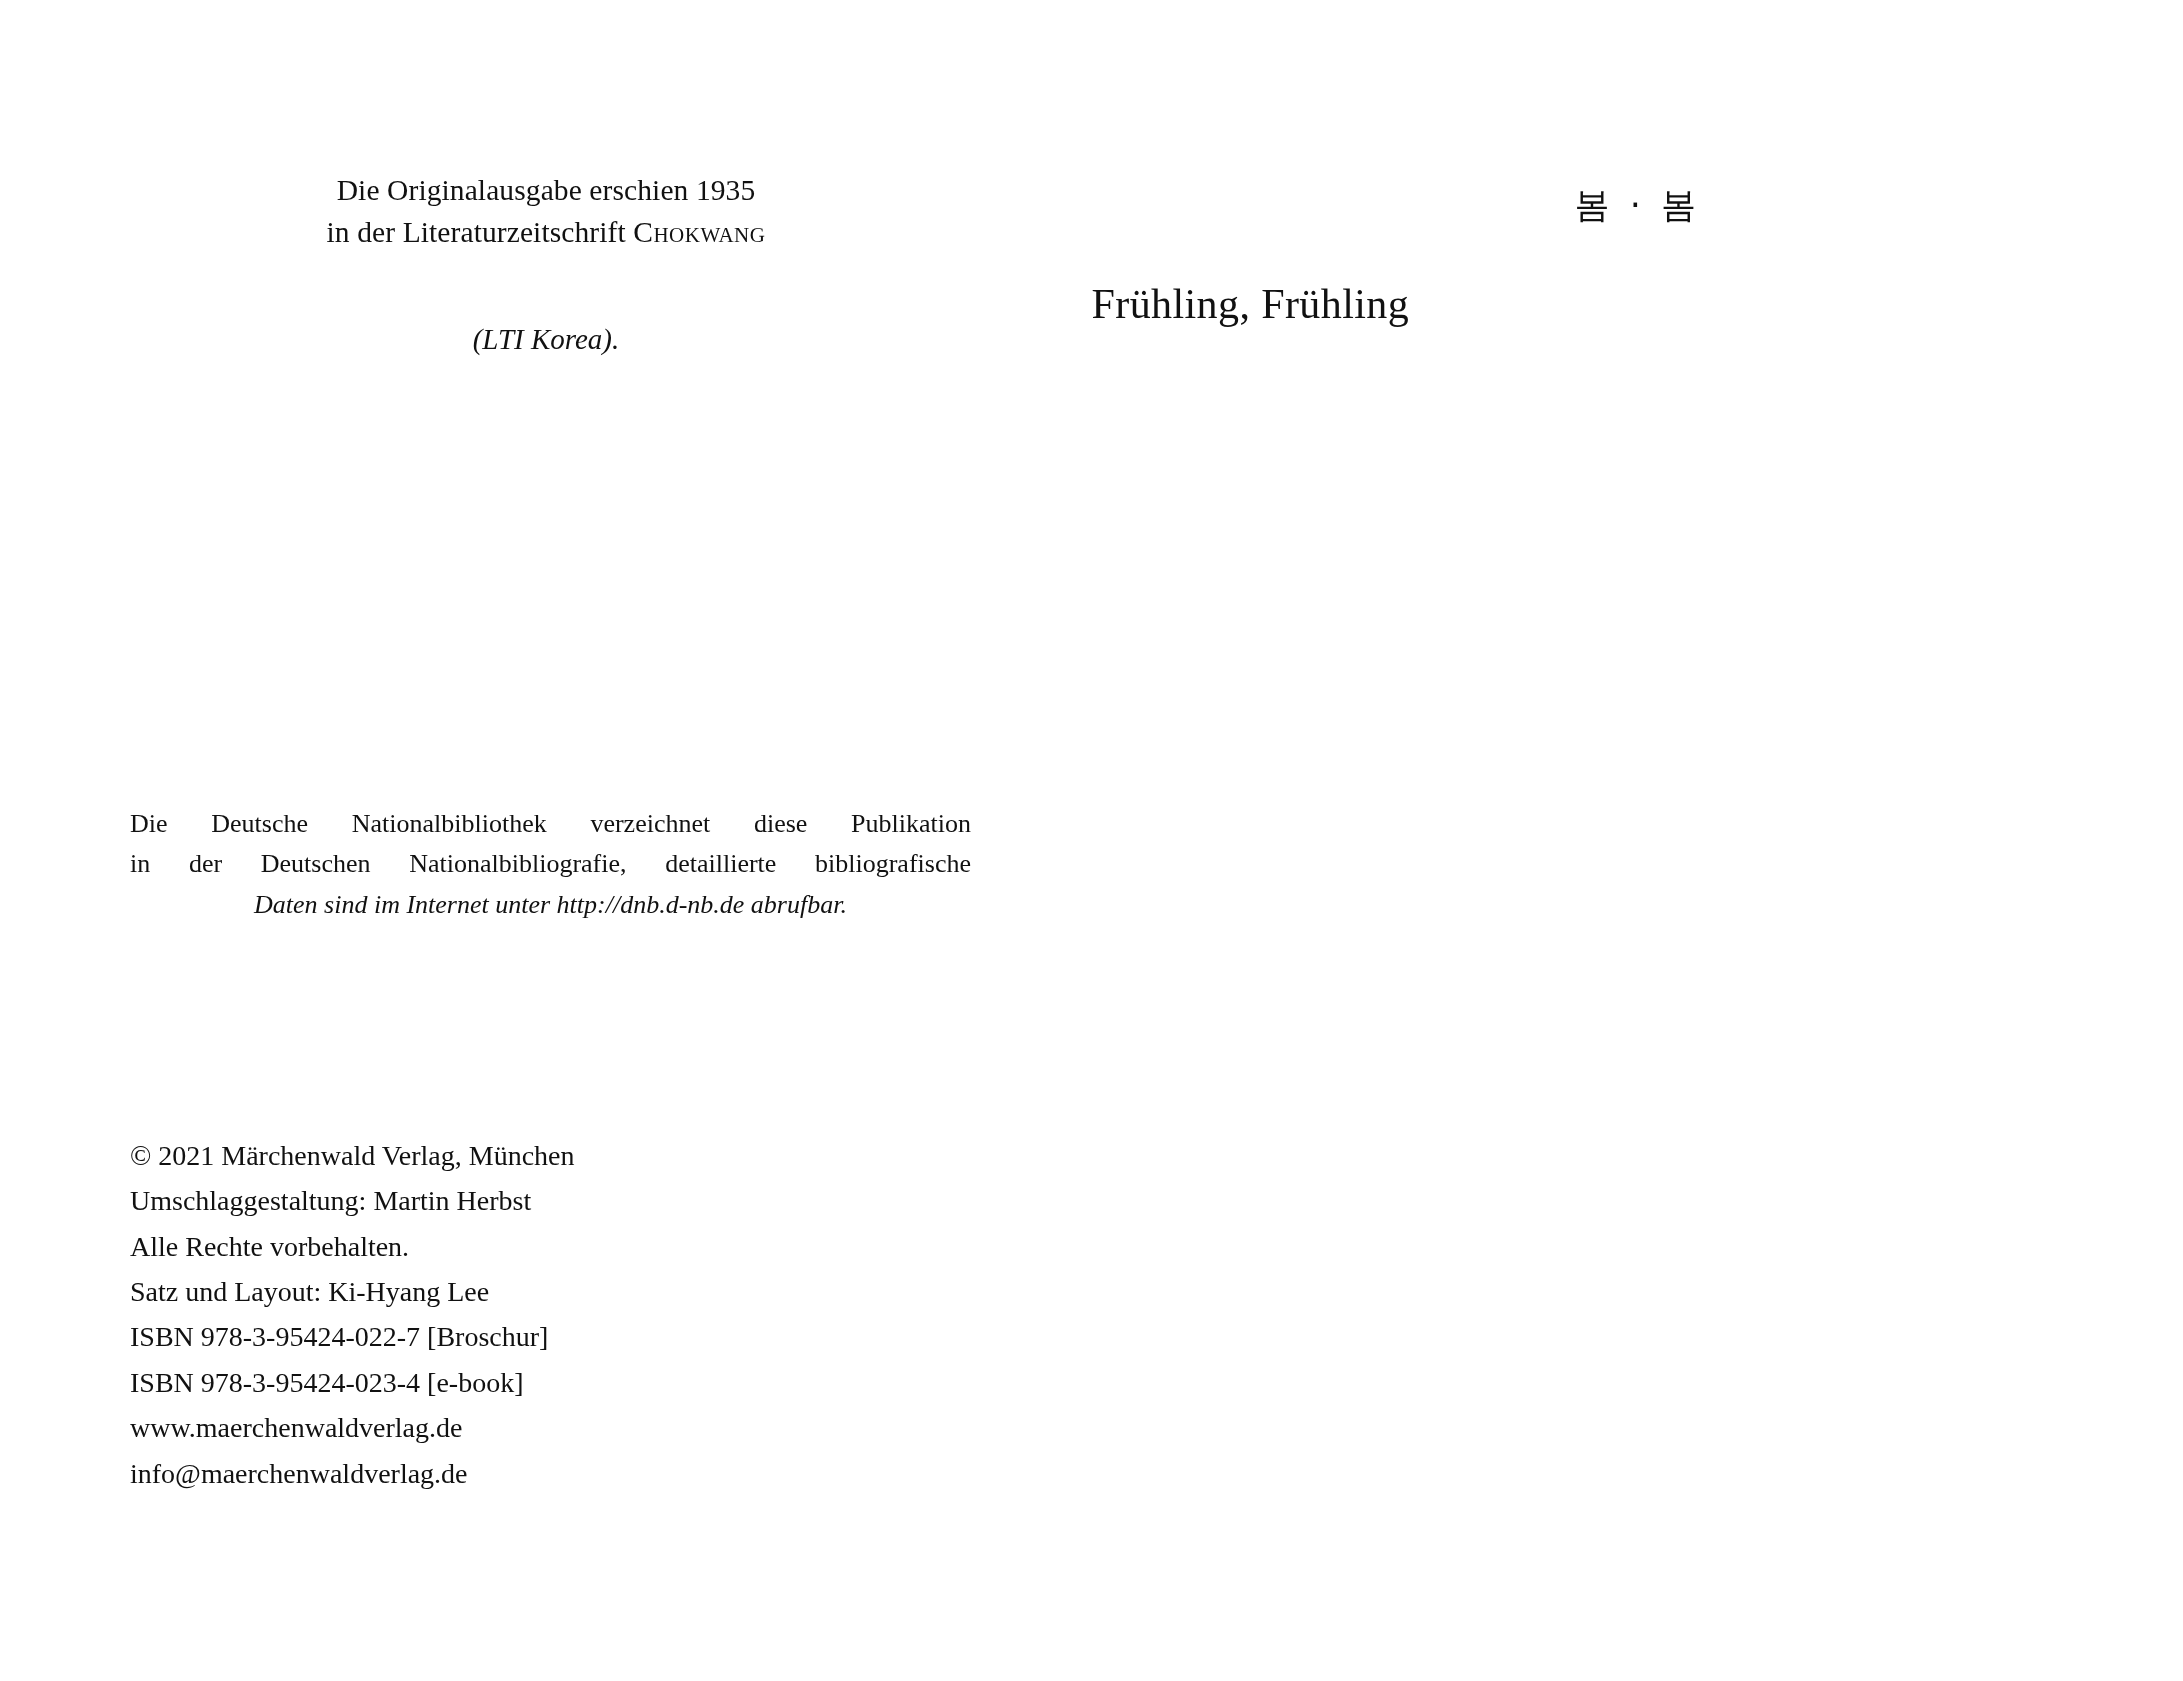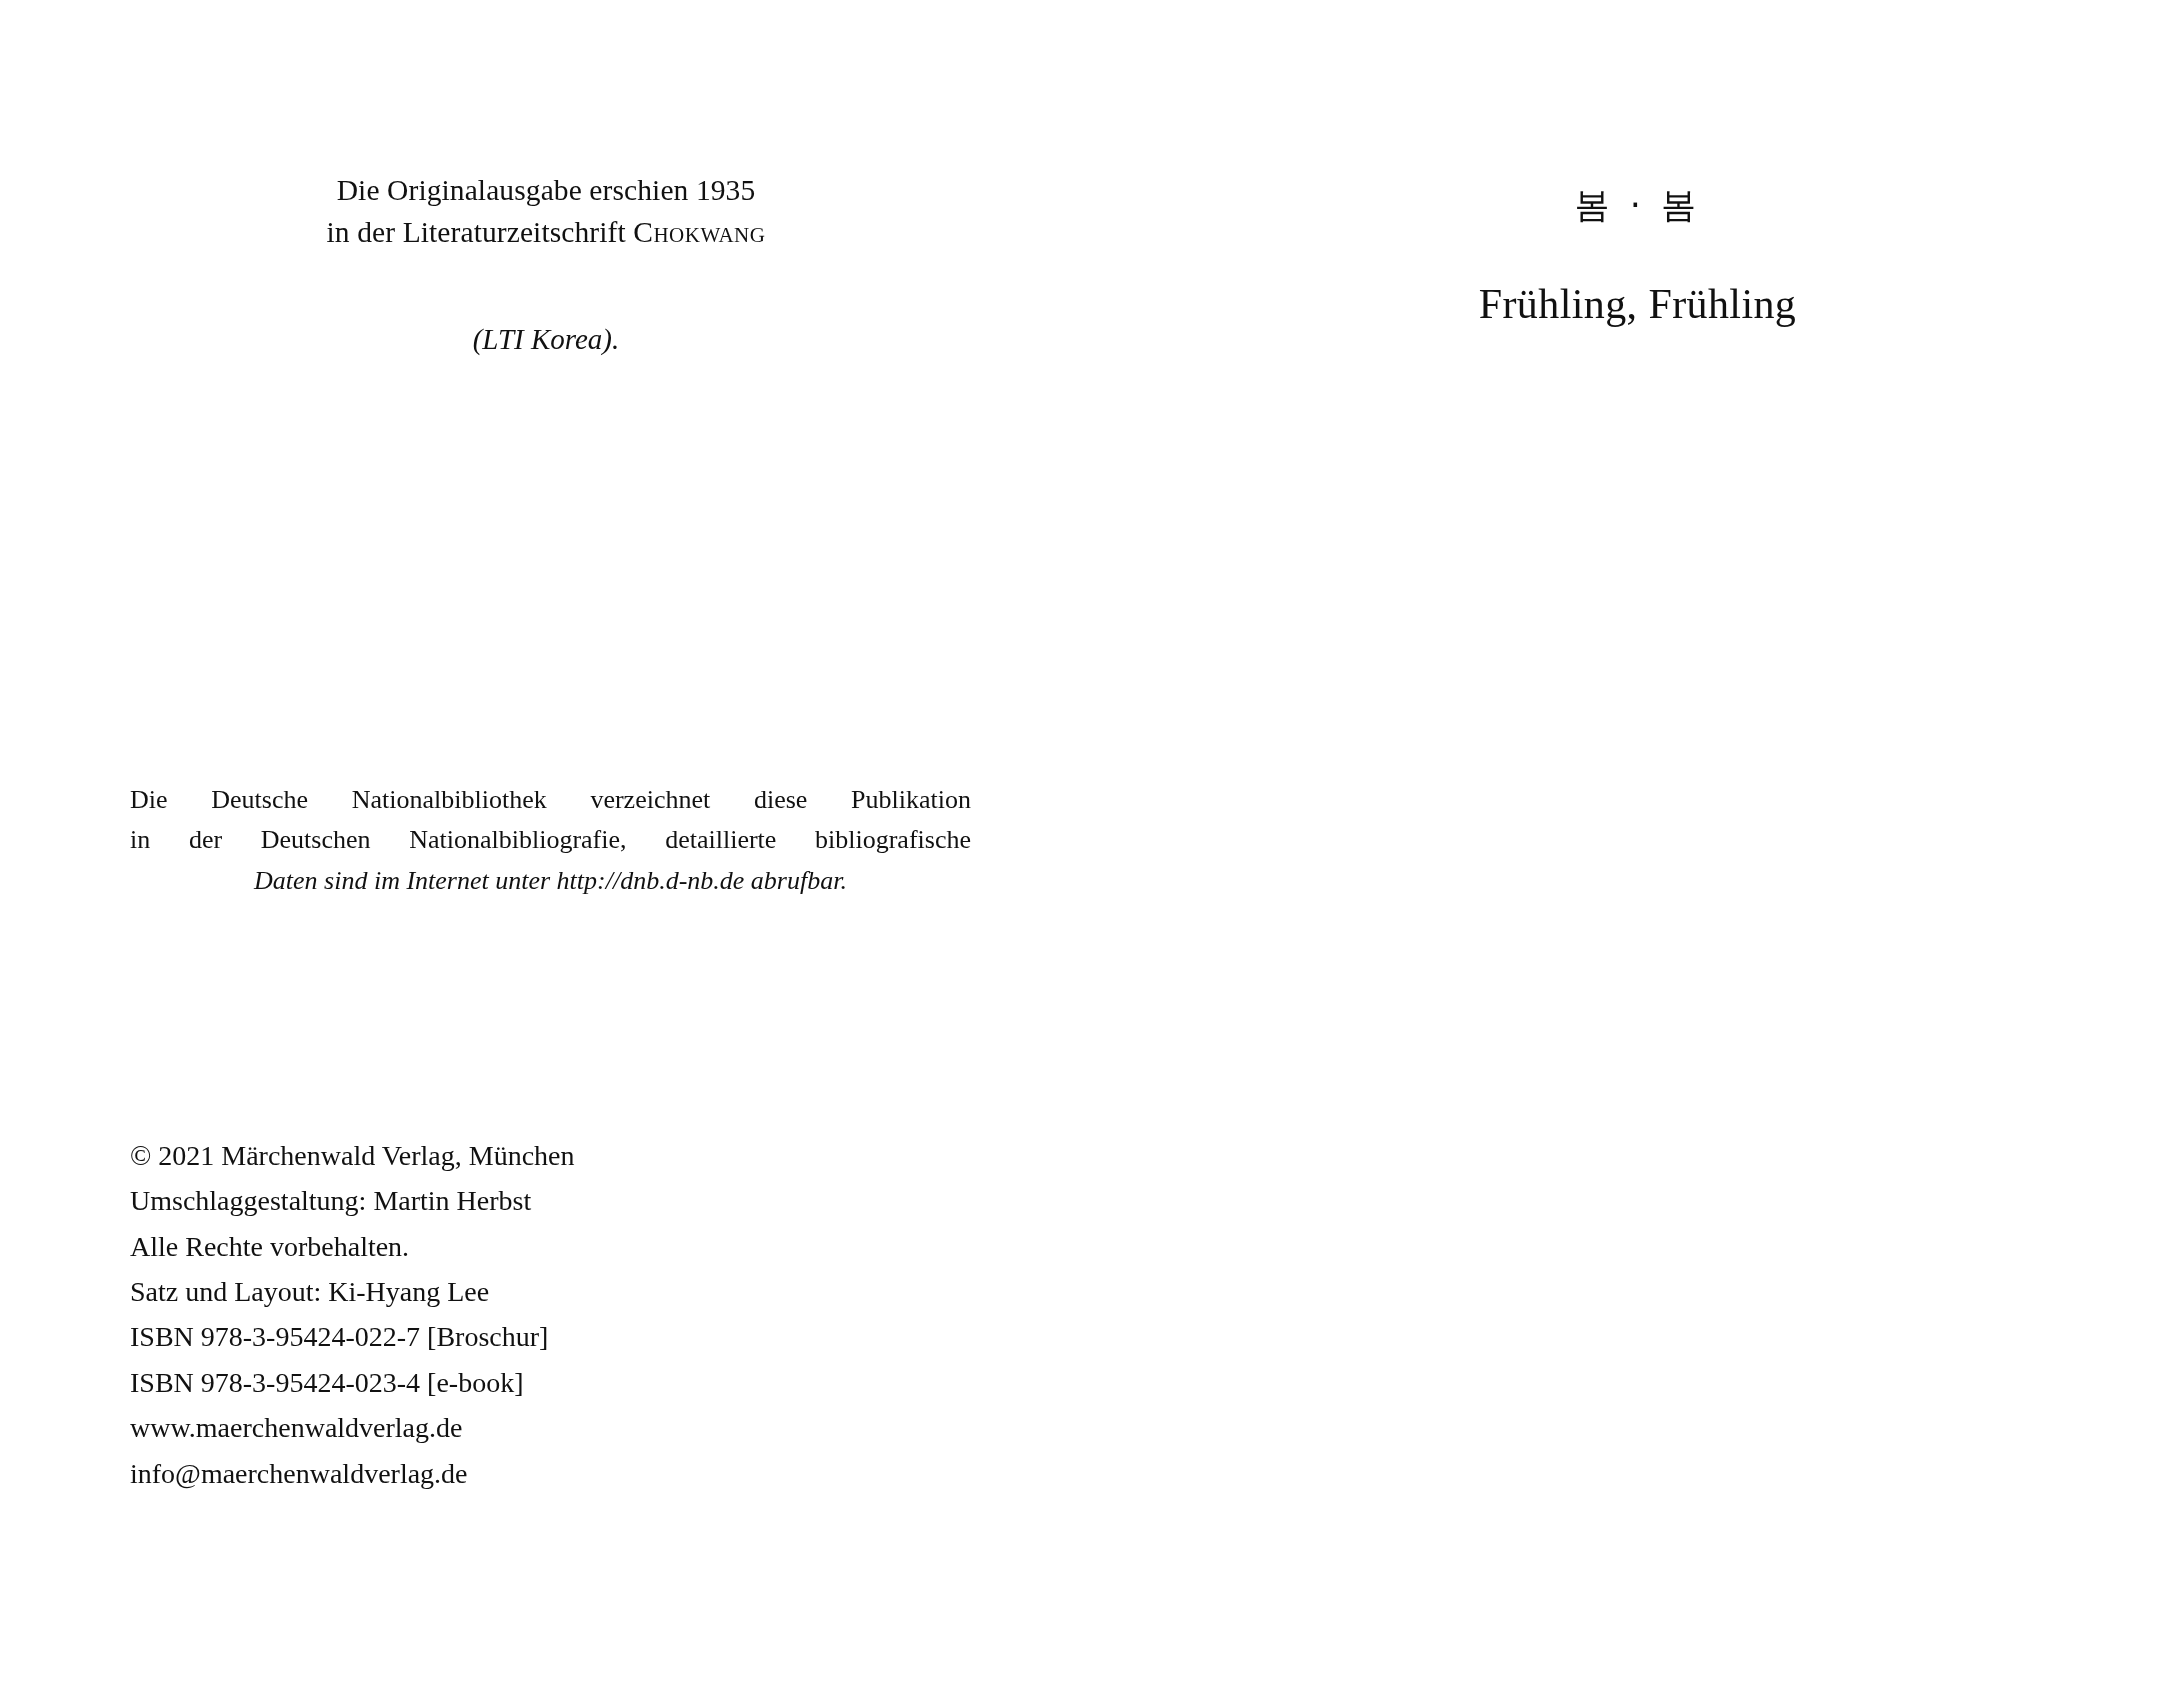--- a/index.html
+++ b/index.html
@@ -51,21 +51,21 @@
     top: 318px;
     width: 826px;
     text-align: center;
     font-style: italic;
     font-size: 29px;
     line-height: 1.5;
   }
   .block-dnb {
     position: absolute;
     left: 130px;
-    top: 780px;
+    top: 804px;
     width: 841px;
     font-size: 26px;
     line-height: 1.55;
     text-align: justify;
   }
   .block-dnb .line1 { display: block; text-align: justify; text-align-last: justify; }
   .block-dnb .line2 { display: block; text-align: justify; text-align-last: justify; }
   .block-dnb .line3 { display: block; text-align: center; font-style: italic; }
   .block-copyright {
     position: absolute;
@@ -91,21 +91,20 @@
     font-size: 35px;
     letter-spacing: 4.5px;
     font-family: "DejaVu Sans", "Liberation Sans", sans-serif;
     font-weight: 400;
   }
   .title-german {
     position: absolute;
     left: 0;
     top: 280px;
     width: 1092px;
-    text-align: center;
     font-size: 42px;
     letter-spacing: 0.4px;
   }
 </style>
 </head>
 <body>
 
 <div class="spread">
 
   <div class="page left-page">

